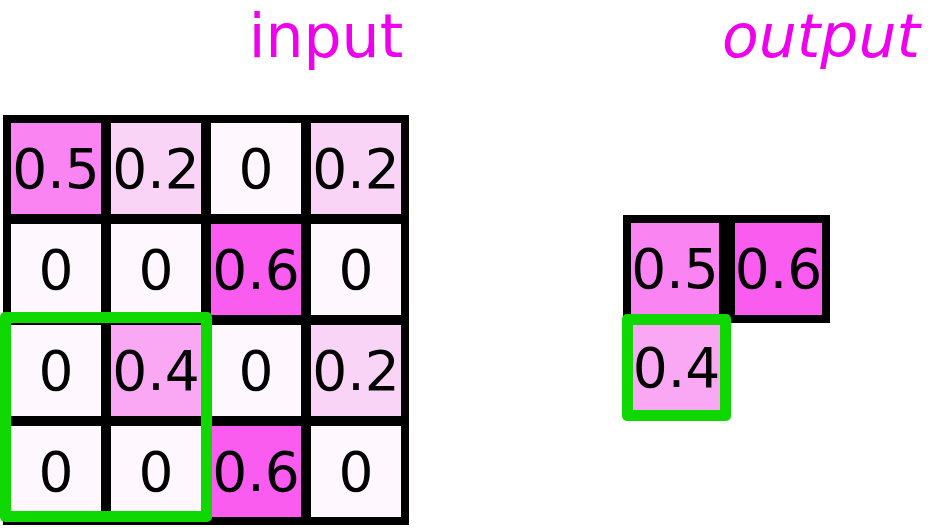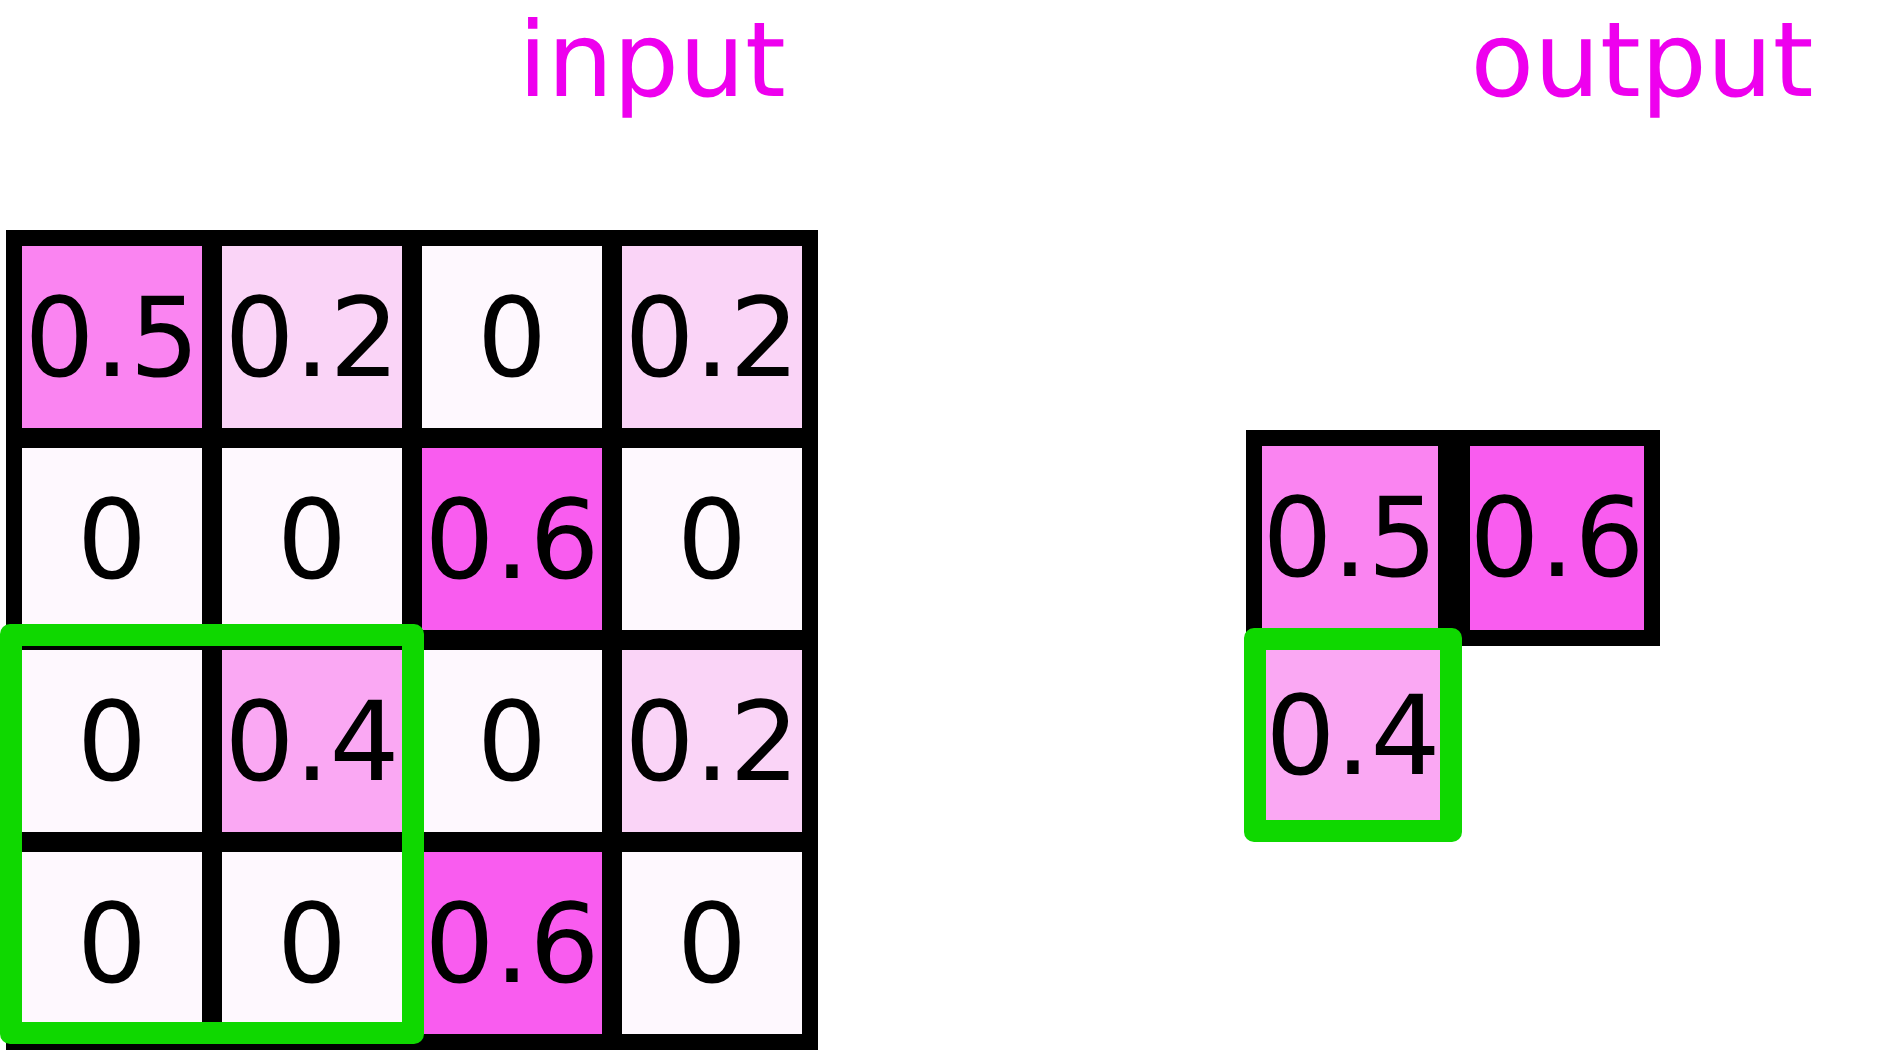--- a/index.html
+++ b/index.html
@@ -7,27 +7,27 @@
     width: 941px; height: 530px;
     background: #ffffff;
     position: relative;
     overflow: hidden;
     font-family: "DejaVu Sans", "Liberation Sans", sans-serif;
   }
   .title {
     position: absolute;
     top: 2px;
     transform: translateX(-50%);
-    font-size: 52px;
+    font-size: 60px;
     line-height: 1.15;
     color: var(--title-color, #ee00ee);
     white-space: nowrap;
   }
   #input-title  { left: 326px; }
-  #output-title { left: 821px; }
+  #output-title { left: 821px; font-style: italic; }
 
   .in-grid {
     position: absolute;
     left: 3px; top: 115px;
     border: 3px solid var(--line-color, #000);
     display: grid;
     grid-template-columns: repeat(4, 100px);
     grid-auto-rows: 101px;
     z-index: 1;
   }

